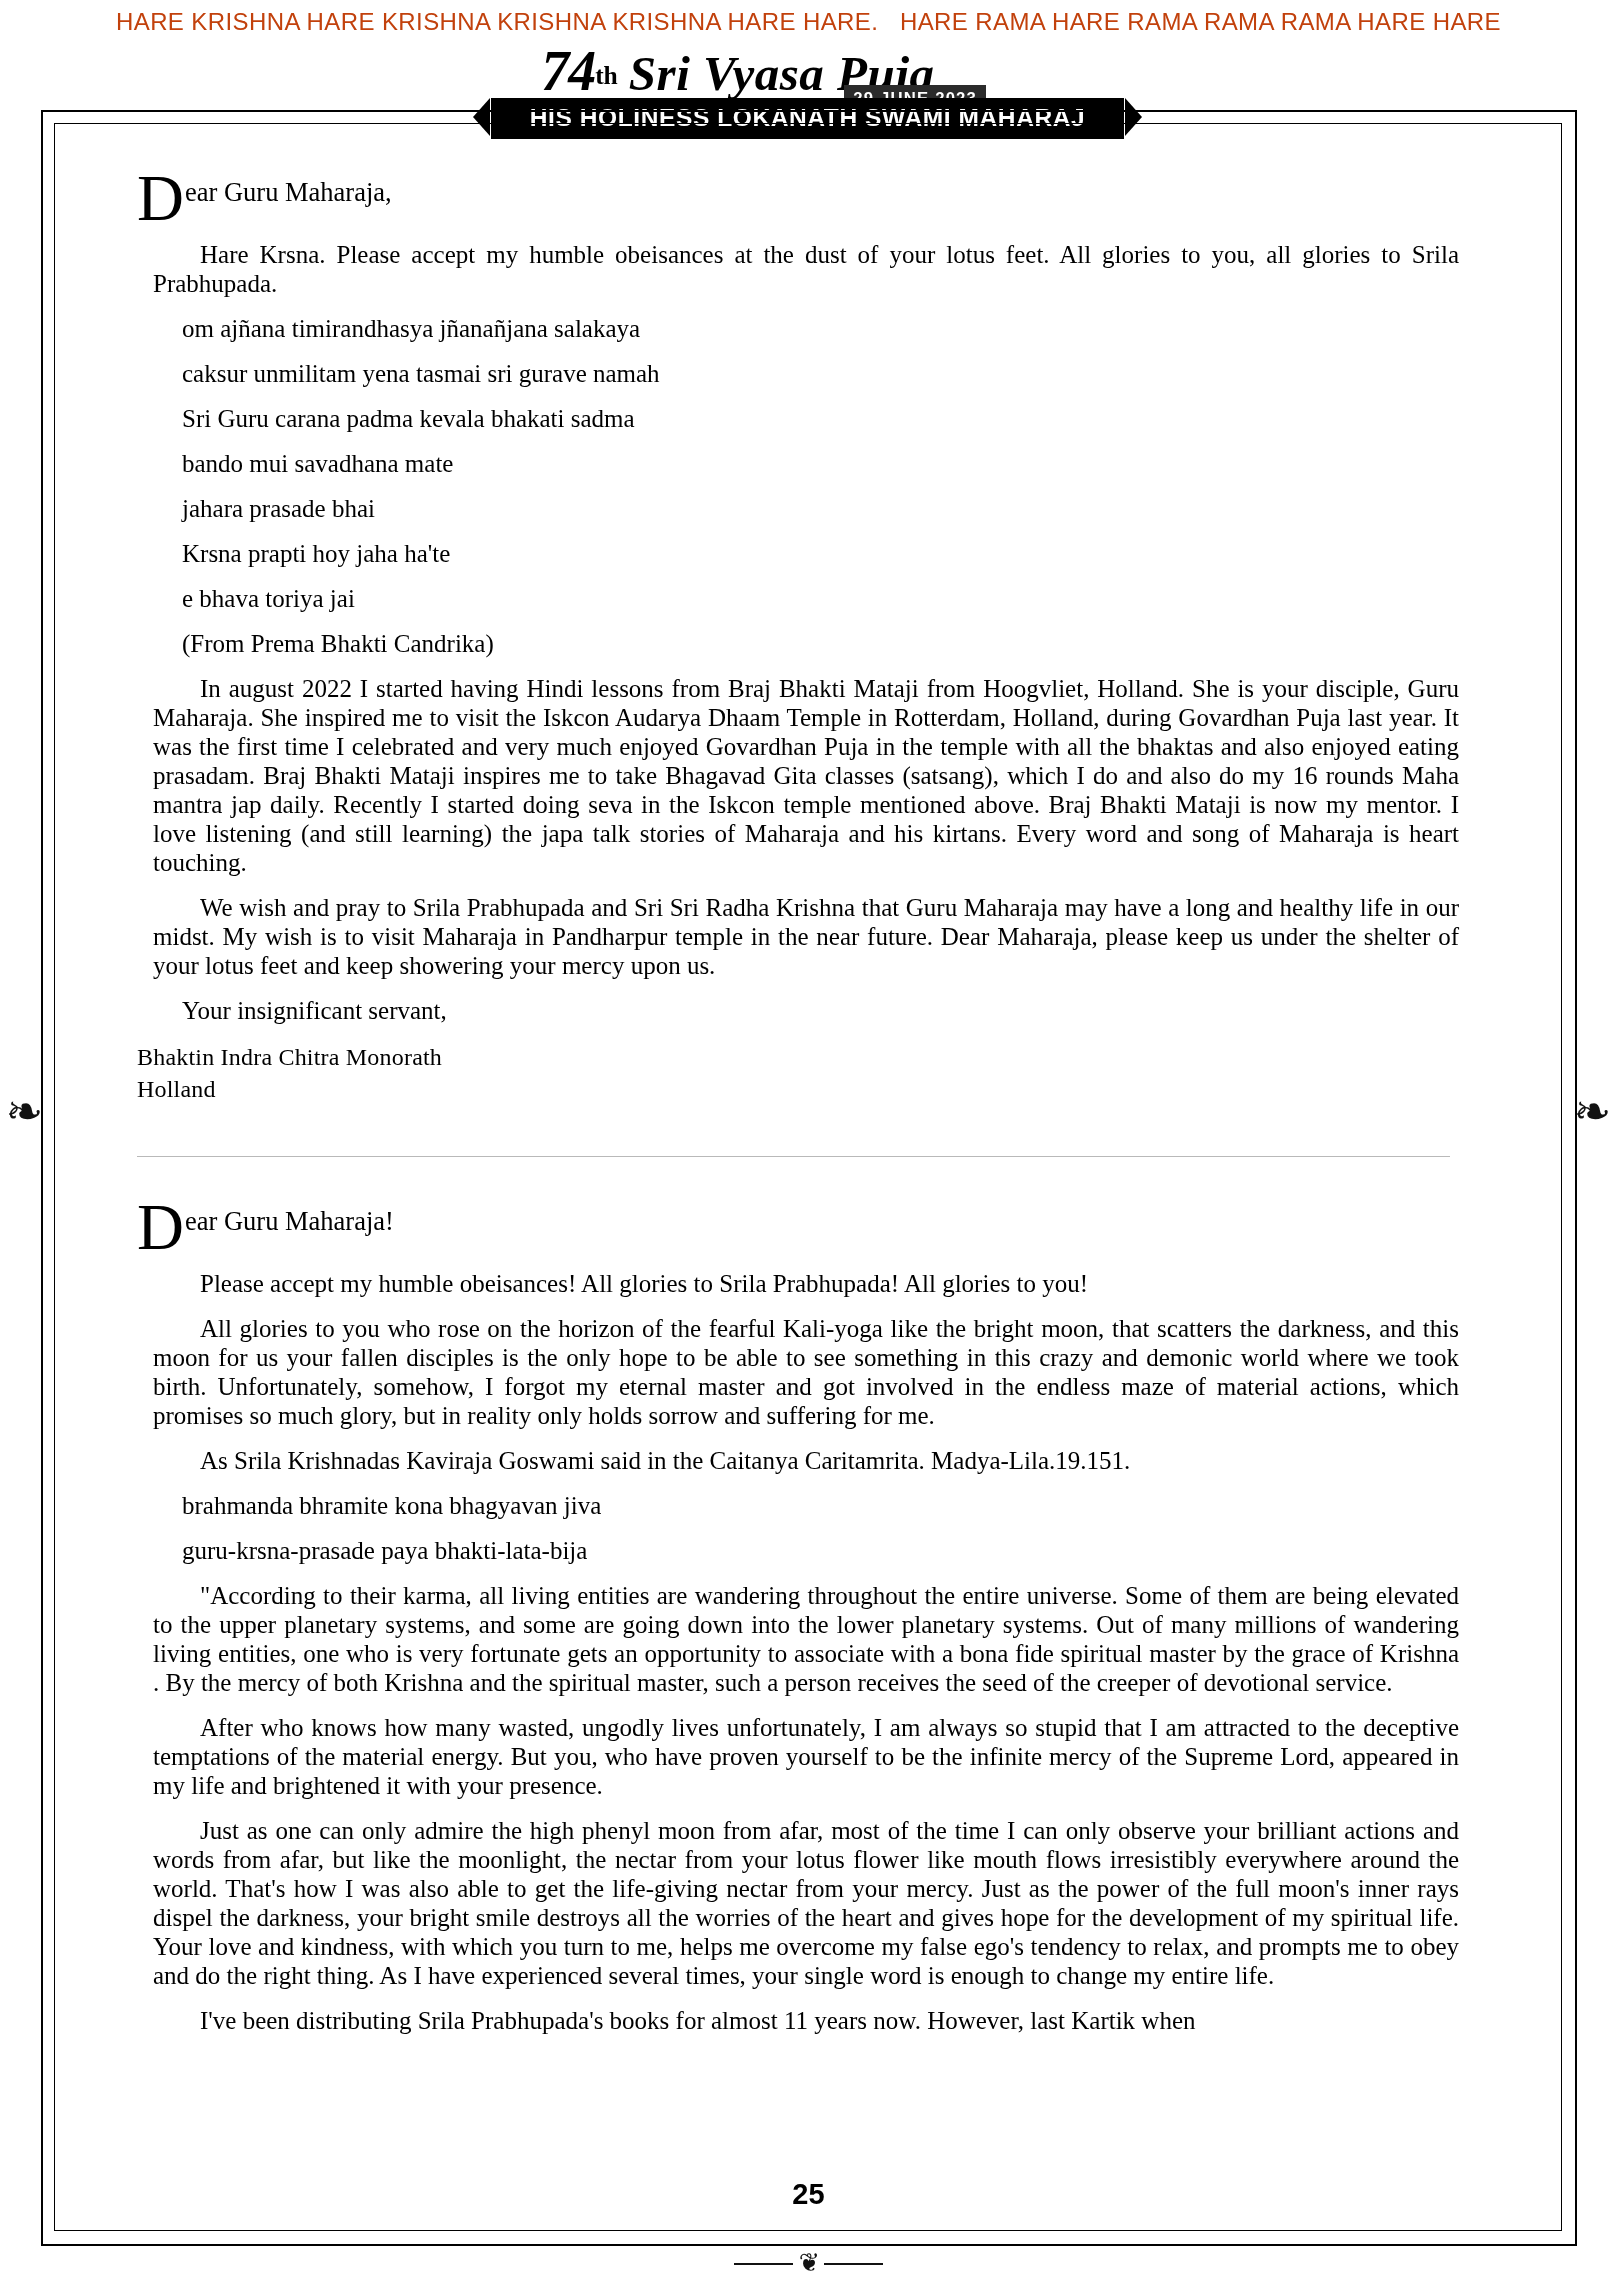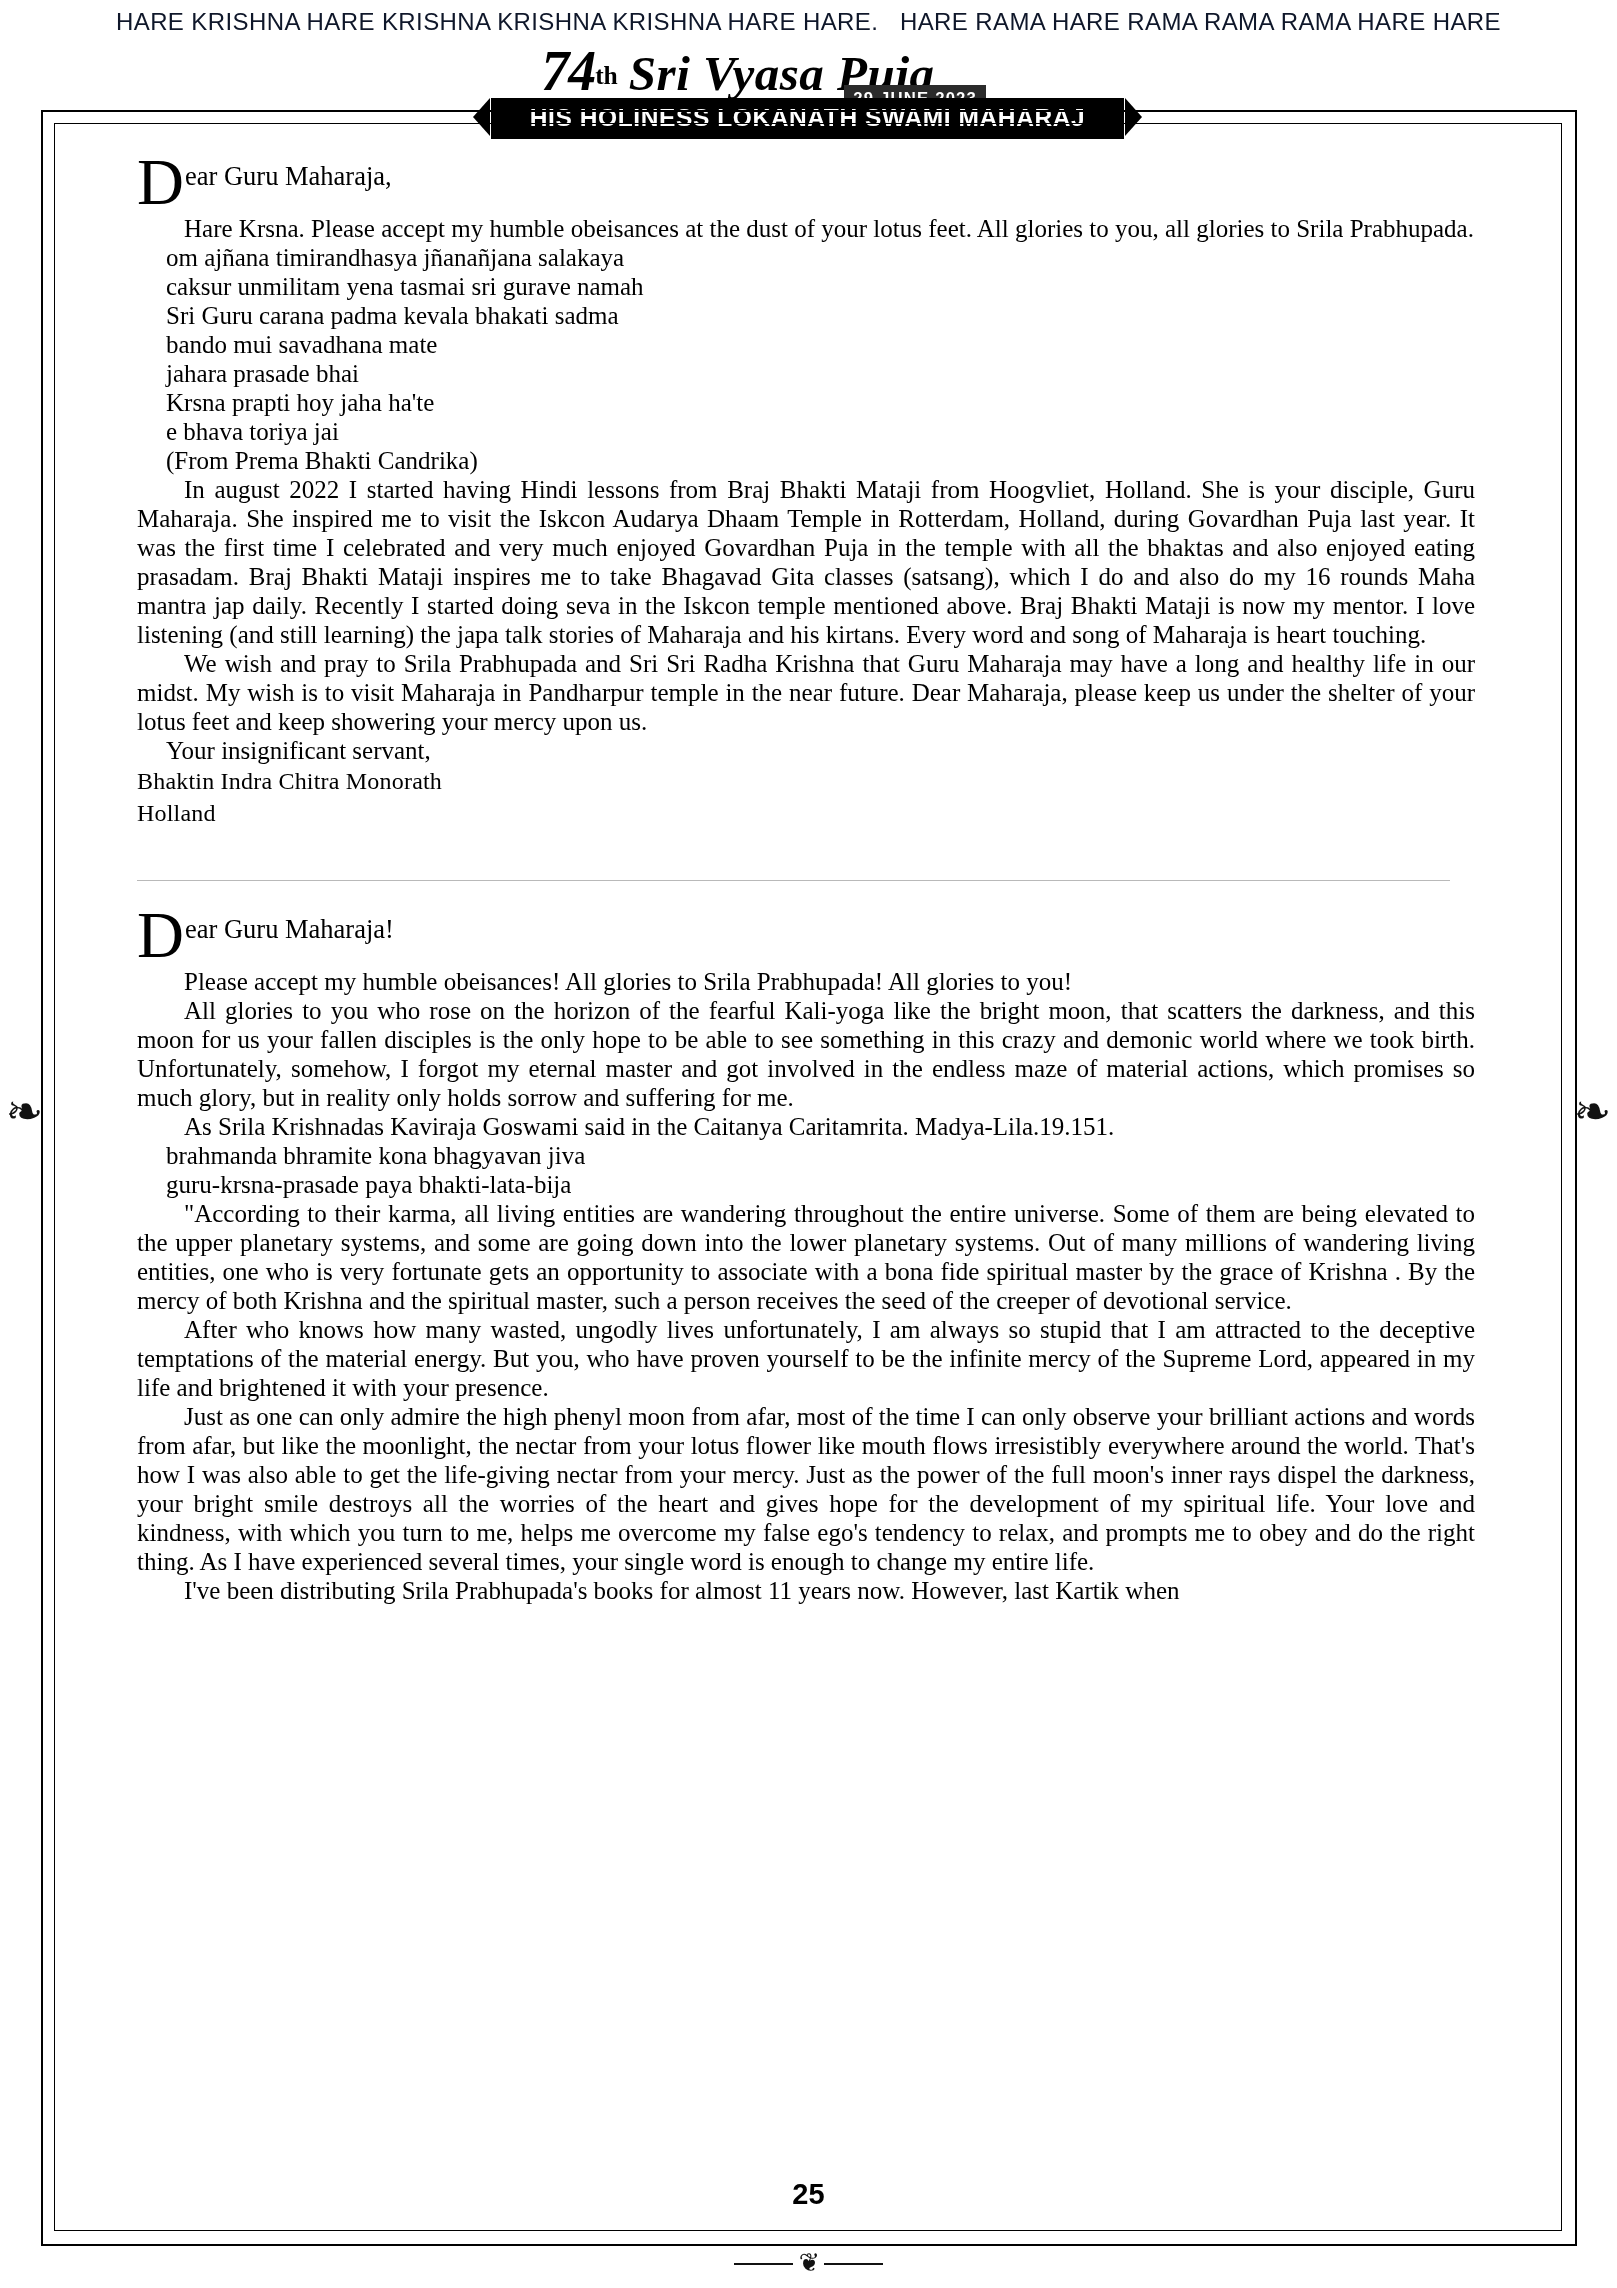--- a/index.html
+++ b/index.html
@@ -25,21 +25,21 @@
   
   .mantra {
     position: absolute;
     top: 7.8px;
     left: 0;
     width: 1617px;
     text-align: center;
     font-family: "Liberation Sans", sans-serif;
     font-size: 24px;
     letter-spacing: 0.4px;
-    color: #0f172a;
+    color: #c2410c;
     white-space: nowrap;
   }
   .mantra .gap { display:inline-block; width: 21.6px; }
 
   
   .masthead {
     position: absolute;
     top: 39px;
     left: 0;
     width: 1617px;
@@ -168,21 +168,21 @@
   }
 
   
   .content {
     position: absolute;
     left: 137px;
     top: 157px;
     width: 1338px;
   }
   p {
-    margin: 0;
+    margin: 16px;
     font-size: 25px;
     line-height: 29px;
     text-align: justify;
     text-justify: inter-word;
   }
   p.noindent { text-indent: 0; }
   p.indent { text-indent: 47px; }
   p.verse {
     text-align: left;
     text-indent: 29px;

